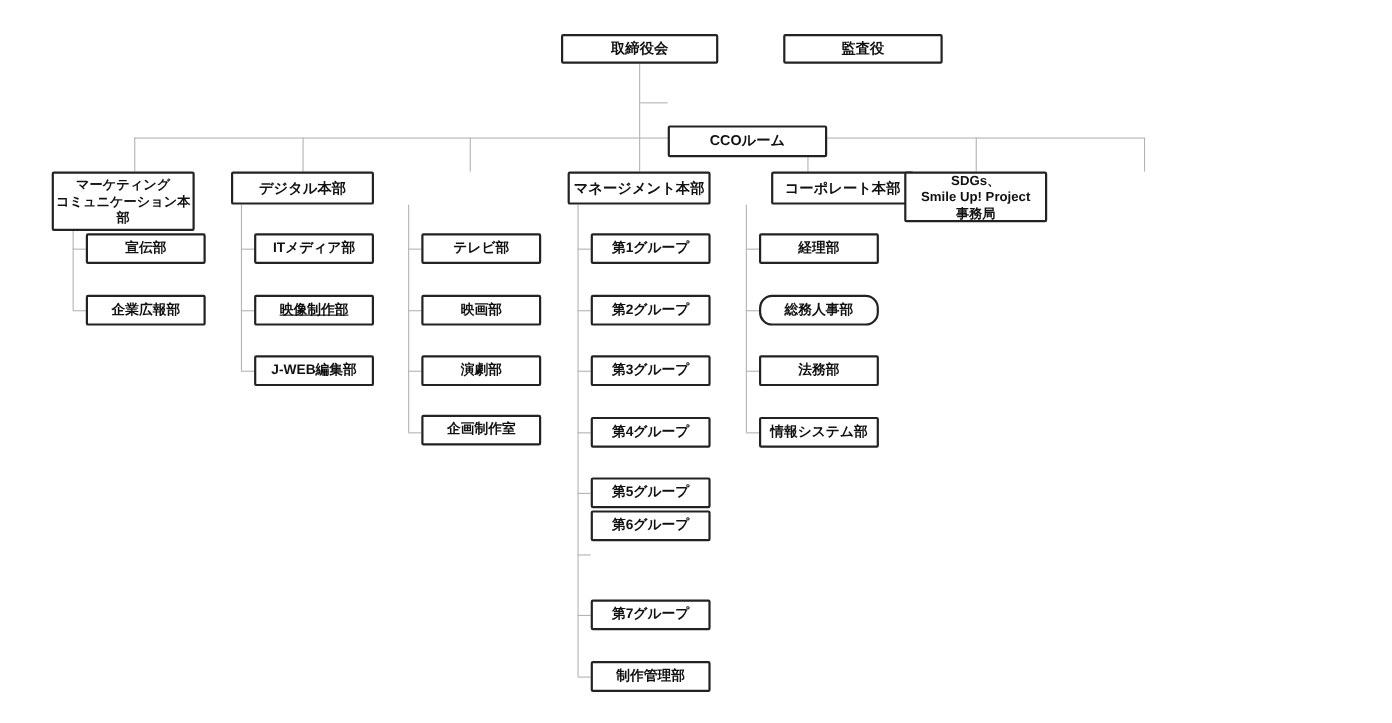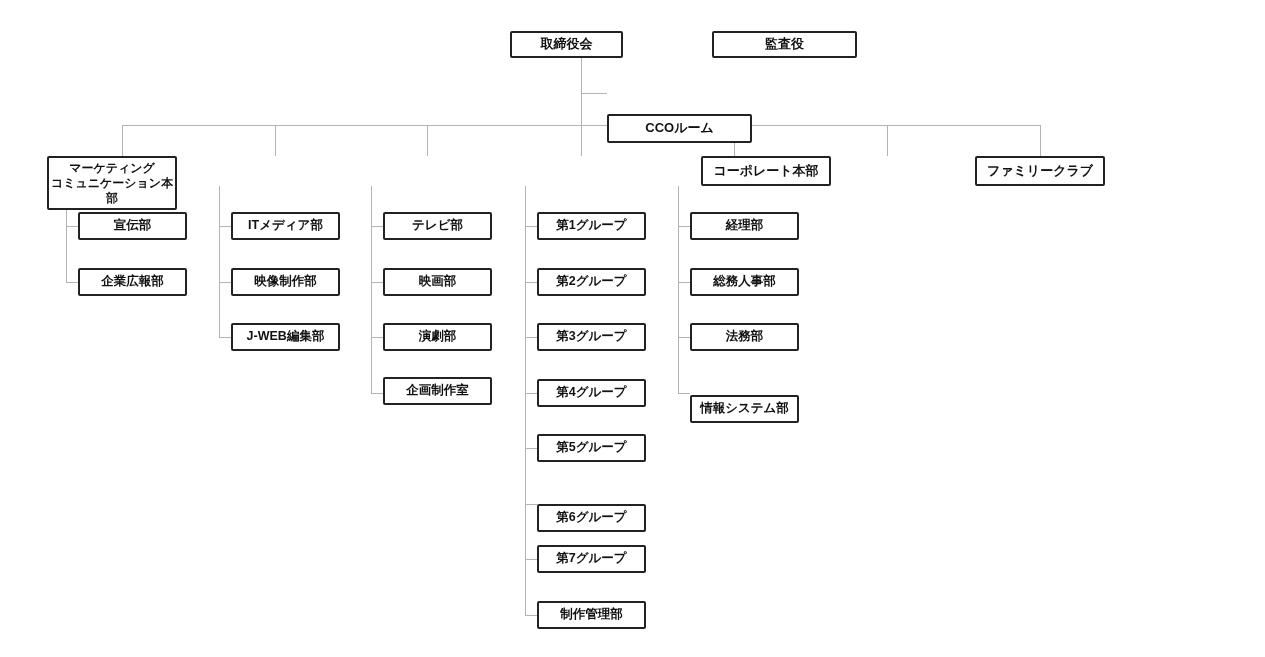--- a/index.html
+++ b/index.html
@@ -85,48 +85,52 @@
   <div class="line h" style="left:525px; top:448px; width:12px;"></div>
   <div class="line h" style="left:525px; top:504px; width:12px;"></div>
   <div class="line h" style="left:525px; top:559px; width:12px;"></div>
   <div class="line h" style="left:525px; top:615px; width:12px;"></div>
 
   <div class="line h" style="left:678px; top:226px; width:12px;"></div>
   <div class="line h" style="left:678px; top:282px; width:12px;"></div>
   <div class="line h" style="left:678px; top:337px; width:12px;"></div>
   <div class="line h" style="left:678px; top:393px; width:12px;"></div>
 
-  <div class="box" style="left:510px; top:31px; width:113px; height:27px;">取締役会</div>
+  <div class="box" style="left:510px; top:31px; width:143px; height:27px;">取締役会</div>
   <div class="box" style="left:712px; top:31px; width:145px; height:27px;">監査役</div>
   <div class="box" style="left:607px; top:78px; width:145px; height:29px;margin-top:36px;">CCOルーム</div>
 
   <div class="box w130 small" style="left:47px; top:156px; height:54px;">マーケティング
 コミュニケーション本部</div>
+  <div class="box w130" style="left:210px; top:156px; height:30px;">デジタル本部</div>
+  <div class="box w130" style="left:516px; top:156px; height:30px;">マネージメント本部</div>
   <div class="box w130" style="left:669px; top:156px; height:30px;margin-left:32px;">コーポレート本部</div>
-  <div class="box w130" style="left:975px; top:156px; height:30px;">ファミリークラブ</div>
+  <div class="box w130 small" style="left:822px; top:156px; height:46px;">SDGs、
+Smile Up! Project
+事務局</div>
 
   <div class="box child" style="left:78px; top:212px;">宣伝部</div>
   <div class="box child" style="left:78px; top:268px;">企業広報部</div>
 
   <div class="box child" style="left:231px; top:212px;">ITメディア部</div>
-  <div class="box child" style="left:231px; top:268px;">映像制作部</div>
+  <div class="box child" style="left:231px; top:268px;text-decoration:underline;">映像制作部</div>
   <div class="box child" style="left:231px; top:323px;">J-WEB編集部</div>
 
   <div class="box child" style="left:383px; top:212px;">テレビ部</div>
   <div class="box child" style="left:383px; top:268px;">映画部</div>
   <div class="box child" style="left:383px; top:323px;">演劇部</div>
   <div class="box child" style="left:383px; top:377px;">企画制作室</div>
 
   <div class="box child" style="left:537px; top:212px;">第1グループ</div>
   <div class="box child" style="left:537px; top:268px;">第2グループ</div>
   <div class="box child" style="left:537px; top:323px;">第3グループ</div>
   <div class="box child" style="left:537px; top:379px;">第4グループ</div>
   <div class="box child" style="left:537px; top:434px;">第5グループ</div>
-  <div class="box child" style="left:537px; top:504px;">第6グループ</div>
+  <div class="box child" style="left:537px; top:464px;">第6グループ</div>
   <div class="box child" style="left:537px; top:545px;">第7グループ</div>
   <div class="box child" style="left:537px; top:601px;">制作管理部</div>
 
   <div class="box child" style="left:690px; top:212px;">経理部</div>
-  <div class="box child" style="left:690px; top:268px;">総務人事部</div>
+  <div class="box child" style="left:690px; top:268px;border-radius:12px;">総務人事部</div>
   <div class="box child" style="left:690px; top:323px;">法務部</div>
-  <div class="box child" style="left:690px; top:379px;margin-top:16px;">情報システム部</div>
+  <div class="box child" style="left:690px; top:379px;">情報システム部</div>
 
 </div>
 
 </body></html>

